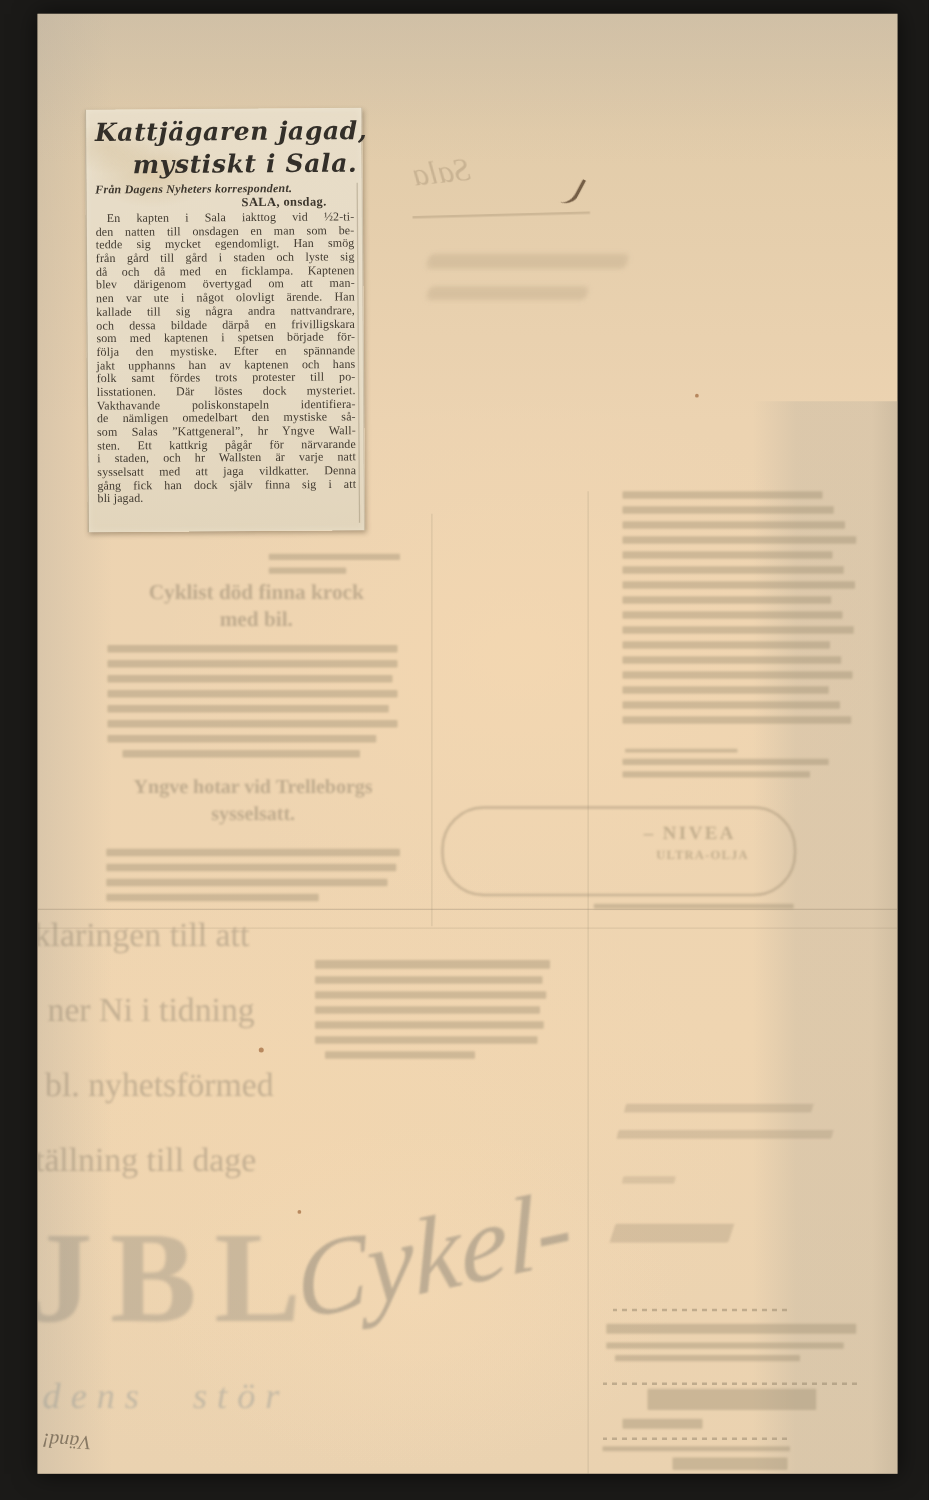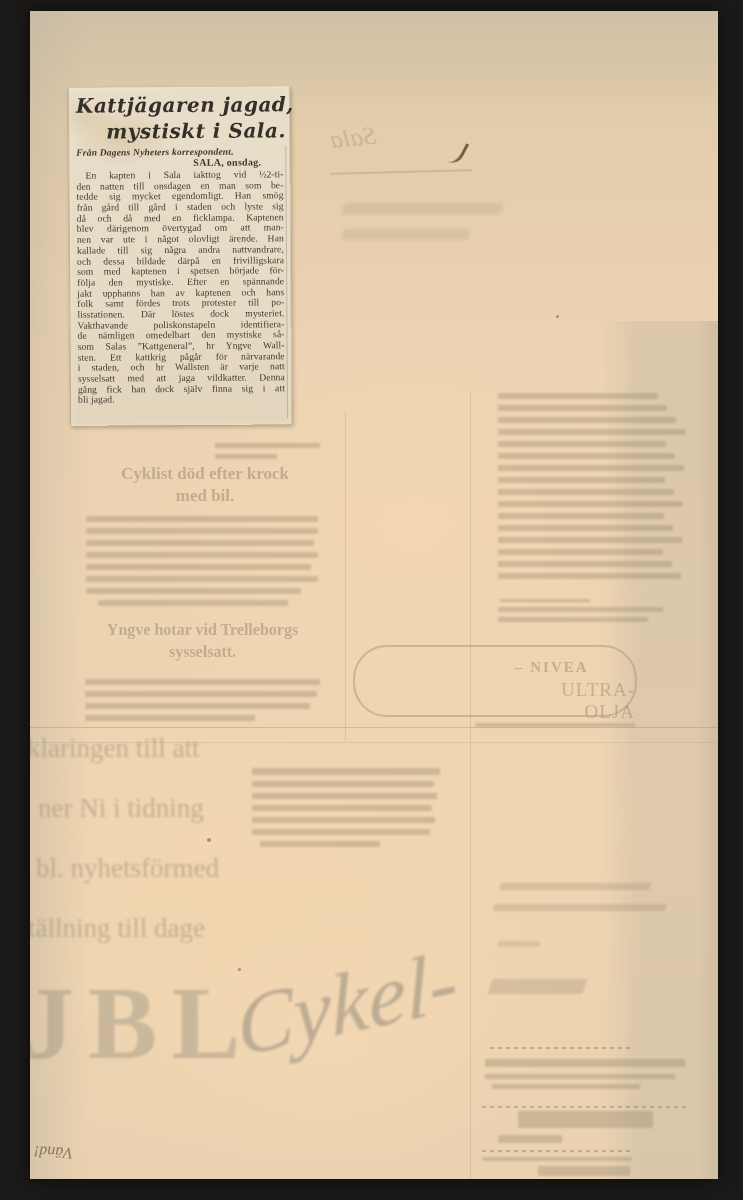--- a/index.html
+++ b/index.html
@@ -28,21 +28,21 @@
   .speck{position:absolute;border-radius:50%;background:#9a5f33;opacity:.65;}
   .ghost-text{position:absolute;color:rgba(152,136,112,.52);filter:blur(.7px);white-space:nowrap;}
   .ghost-head{font-weight:bold;font-size:17px;text-align:center;line-height:21px;}
   .ghost-big{font-size:27px;color:rgba(153,139,117,.5);filter:blur(1px);}
   
   #nivea-box{position:absolute;left:323px;top:634px;width:280px;height:68px;
     border:2px solid rgba(165,148,120,.5);border-radius:34px;filter:blur(.7px);}
   #nivea-brand{position:absolute;left:22px;top:8px;font-size:40px;font-weight:bold;letter-spacing:3px;
     color:rgba(166,148,118,.58);}
   #nivea-sub1{position:absolute;left:160px;top:12px;font-size:15px;font-weight:bold;letter-spacing:2px;color:rgba(166,148,118,.58);}
-  #nivea-sub2{position:absolute;left:170px;top:32px;font-size:19px;font-weight:normal;letter-spacing:1px;color:rgba(166,148,118,.58);text-align:right;}
+  #nivea-sub2{position:absolute;left:170px;top:32px;font-size:10px;font-weight:bold;letter-spacing:1px;color:rgba(166,148,118,.58);}
   
   #ghost-jbl{position:absolute;left:-8px;top:952px;font-size:104px;font-weight:bold;letter-spacing:14px;
     color:rgba(127,123,115,.33);filter:blur(1.3px);}
   #ghost-script{position:absolute;left:205px;top:942px;font-size:86px;font-style:italic;
     transform:rotate(-12deg) skewX(-8deg);color:rgba(112,110,102,.40);filter:blur(1px);}
   #ghost-bottom-serif{position:absolute;left:4px;top:1090px;font-size:29px;font-style:italic;
     letter-spacing:8px;word-spacing:20px;color:rgba(143,150,148,.42);filter:blur(.8px);}
   
   .pencil{position:absolute;font-style:italic;color:rgba(125,105,80,.55);}
   #hand-top{left:300px;top:112px;font-size:26px;transform:scaleX(-1) rotate(6deg);color:rgba(158,138,108,.38);filter:blur(.5px);}
@@ -85,37 +85,38 @@
     <div id="shade-left" class="edge-shade"></div>
     <div id="shade-top" class="edge-shade"></div>
     <div id="shade-right-band" class="edge-shade"></div>
 
     <div id="hand-top" class="pencil">Sala</div>
     <div id="ink-stroke"></div>
     <div id="pencil-underline"></div>
     <div class="hand-ghost" style="left:312px;top:192px;width:160px;height:12px;"></div>
     <div class="hand-ghost" style="left:312px;top:218px;width:128px;height:11px;"></div>
 
-    <div class="ghost-text ghost-head" style="left:55px;top:452px;width:240px;">Cyklist död efter krock</div>
+    <div class="ghost-text ghost-head" style="left:55px;top:452px;width:240px;">Cyklist död finna krock</div>
     <div class="ghost-text ghost-head" style="left:55px;top:474px;width:240px;">med bil.</div>
     <div class="ghost-text ghost-head" style="left:45px;top:608px;width:255px;font-size:16px;">Yngve hotar vid Trelleborgs</div>
     <div class="ghost-text ghost-head" style="left:45px;top:630px;width:255px;font-size:16px;">sysselsatt.</div>
 
     <div id="nivea-box">
       <div id="nivea-sub1">– NIVEA</div>
       <div id="nivea-sub2">ULTRA-OLJA</div>
     </div>
 
     <div class="ghost-text ghost-big" style="left:-12px;top:722px;">rklaringen till att</div>
     <div class="ghost-text ghost-big" style="left:8px;top:782px;">ner Ni i tidning</div>
     <div class="ghost-text ghost-big" style="left:6px;top:842px;">bl. nyhetsförmed</div>
     <div class="ghost-text ghost-big" style="left:-2px;top:902px;">tällning till dage</div>
 
     <div id="ghost-jbl">JBL</div>
     <div id="ghost-script">Cykel-</div>
+    <div id="ghost-bottom-serif">dens stör</div>
 
     <div id="hand-bottom" class="pencil">Vänd!</div>
 
     <div id="ghost-layer">
         <div class="gbar" style="left: 185px; top: 432px; width: 105px; height: 5px;"></div>
         <div class="gbar" style="left: 185px; top: 443px; width: 62px; height: 5px;"></div>
         <div class="gbar" style="left: 56px; top: 505px; width: 232px; height: 6px;"></div>
         <div class="gbar" style="left: 56px; top: 517px; width: 232px; height: 6px;"></div>
         <div class="gbar" style="left: 56px; top: 529px; width: 228px; height: 6px;"></div>
         <div class="gbar" style="left: 56px; top: 541px; width: 232px; height: 6px;"></div>

